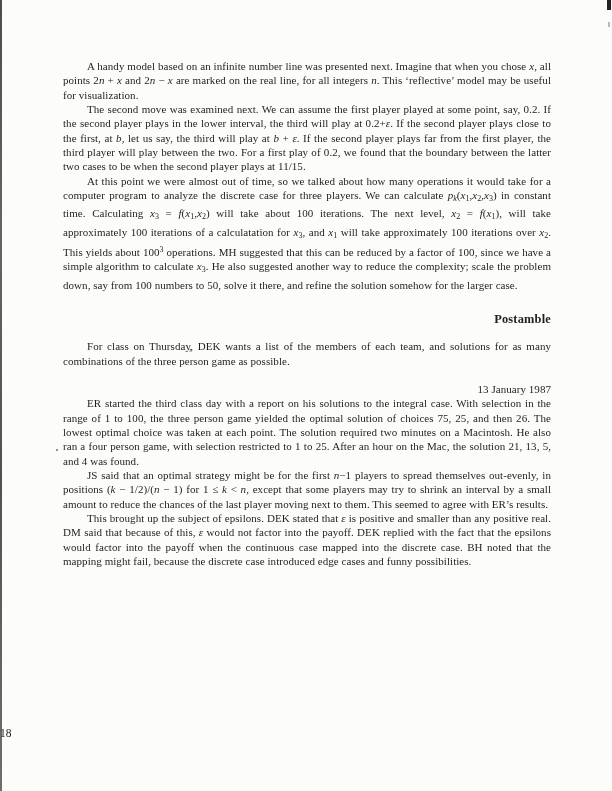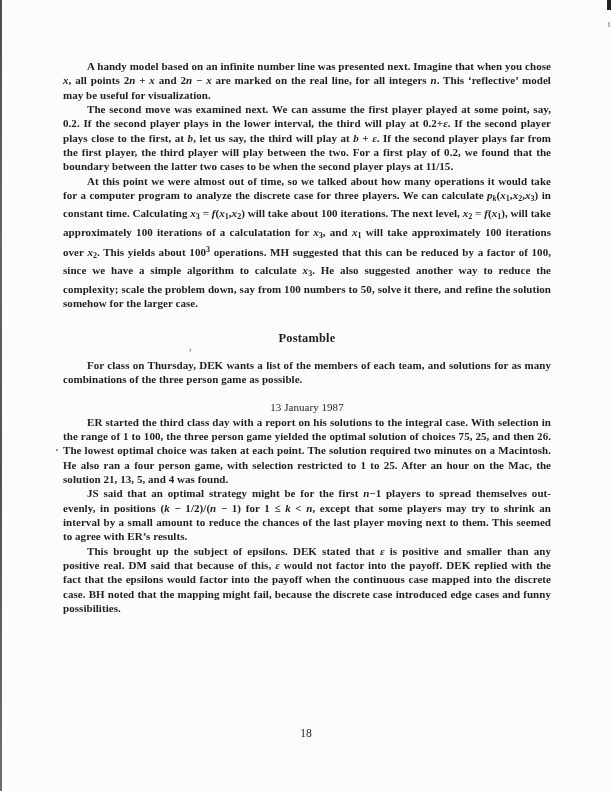--- a/index.html
+++ b/index.html
@@ -33,32 +33,32 @@
     position:absolute; left:56px; top:449px; width:2px; height:2px;
     background:#6f6f6f; border-radius:50%;
   }
   
   .content {
     position:absolute; left:63px; top:59px; width:488px;
     font-size:11px; line-height:14.35px;
     text-align:justify;
     letter-spacing:0.05px;
   }
-  .content p { margin:0; text-indent:24px;font-weight:bold; }
+  .content p { margin:0; text-indent:24px; }
   .heading {
     font-size:12.4px; font-weight:bold; line-height:15px;
-    margin:20px 0 12px 0; text-indent:0; text-align:center;
+    margin:20px 0 12px 0; text-indent:0; text-align:right;
     letter-spacing:0.2px;
   }
   .dateline {
-    margin-top:14px; text-align:center; text-indent:0;
+    margin-top:14px; text-align:right; text-indent:0;
   }
   .pagenum {
     position:absolute; left:0; top:727px; width:612px;
-    text-align:center; font-size:11.5px; color:#1f1f1f;
+    font-size:11.5px; color:#1f1f1f;
   }
   
   .seg-r  { }
   .seg-i  { font-style:italic; }
   .seg-sub  { font-size:8px; vertical-align:-2px; letter-spacing:0; }
   .seg-isub { font-style:italic; font-size:8px; vertical-align:-2px; letter-spacing:0; }
   .seg-sup  { font-size:8px; vertical-align:4px; letter-spacing:0; }
 </style>
 </head>
 <body>

